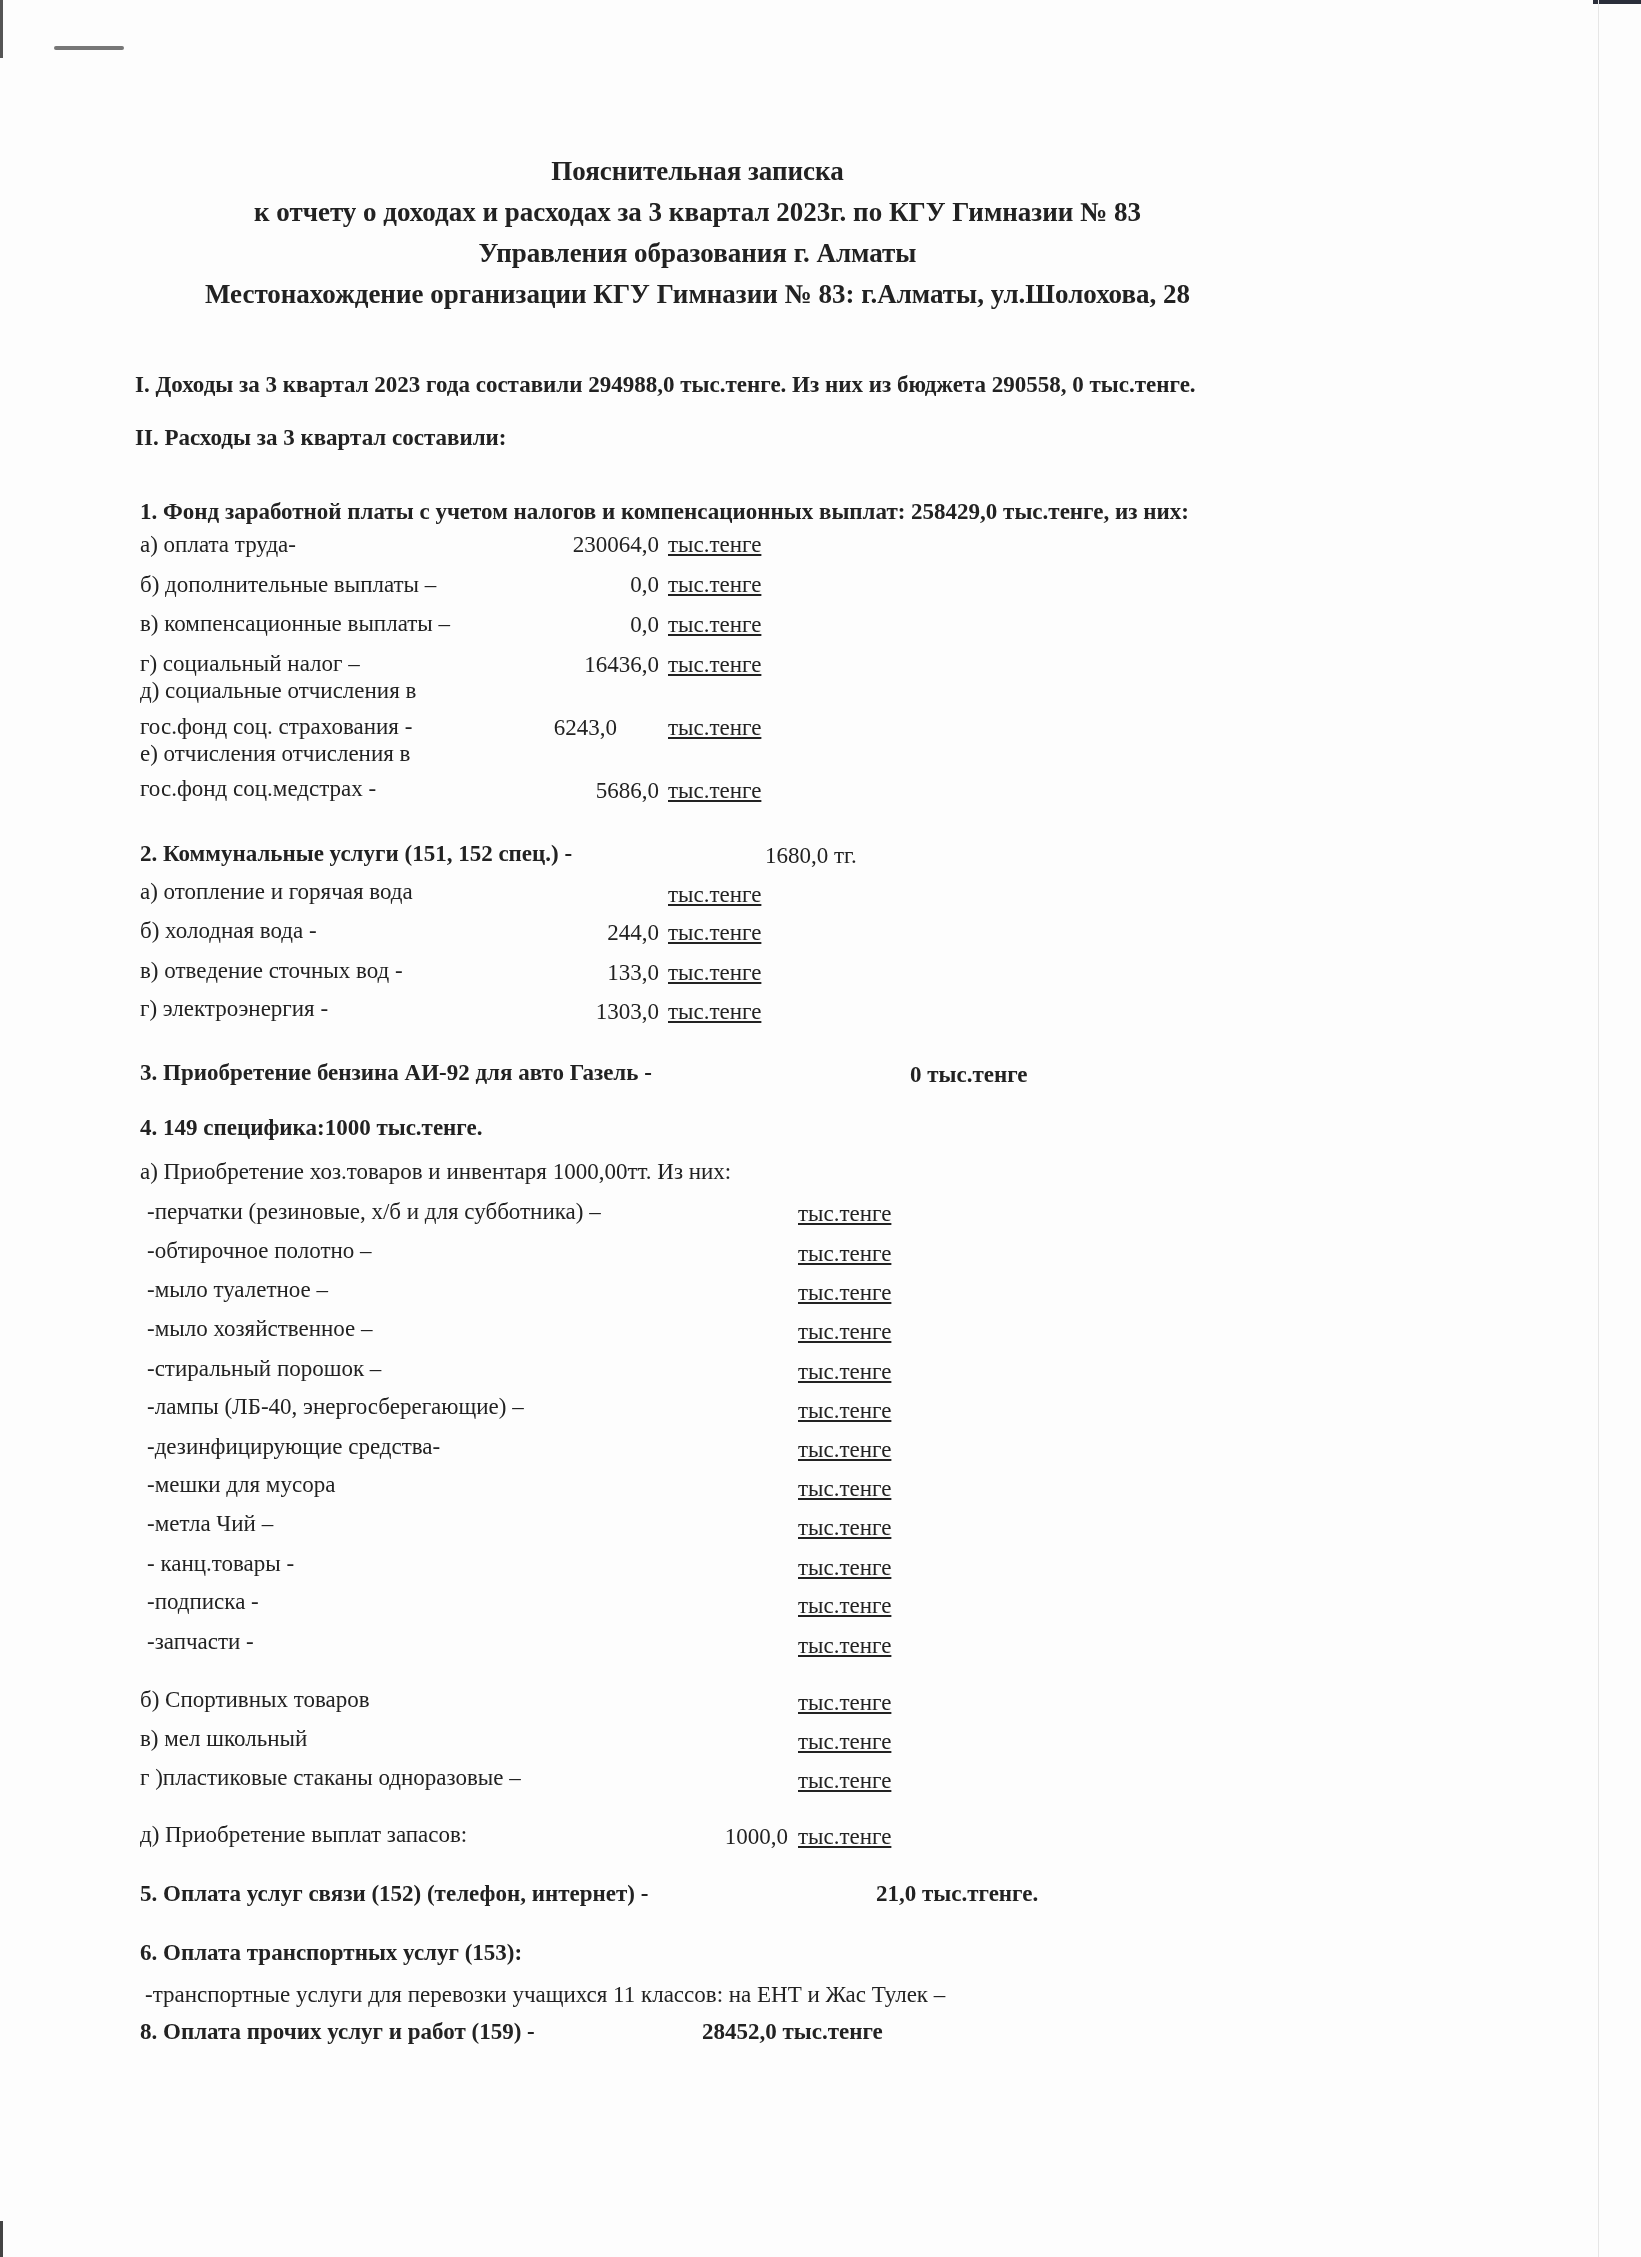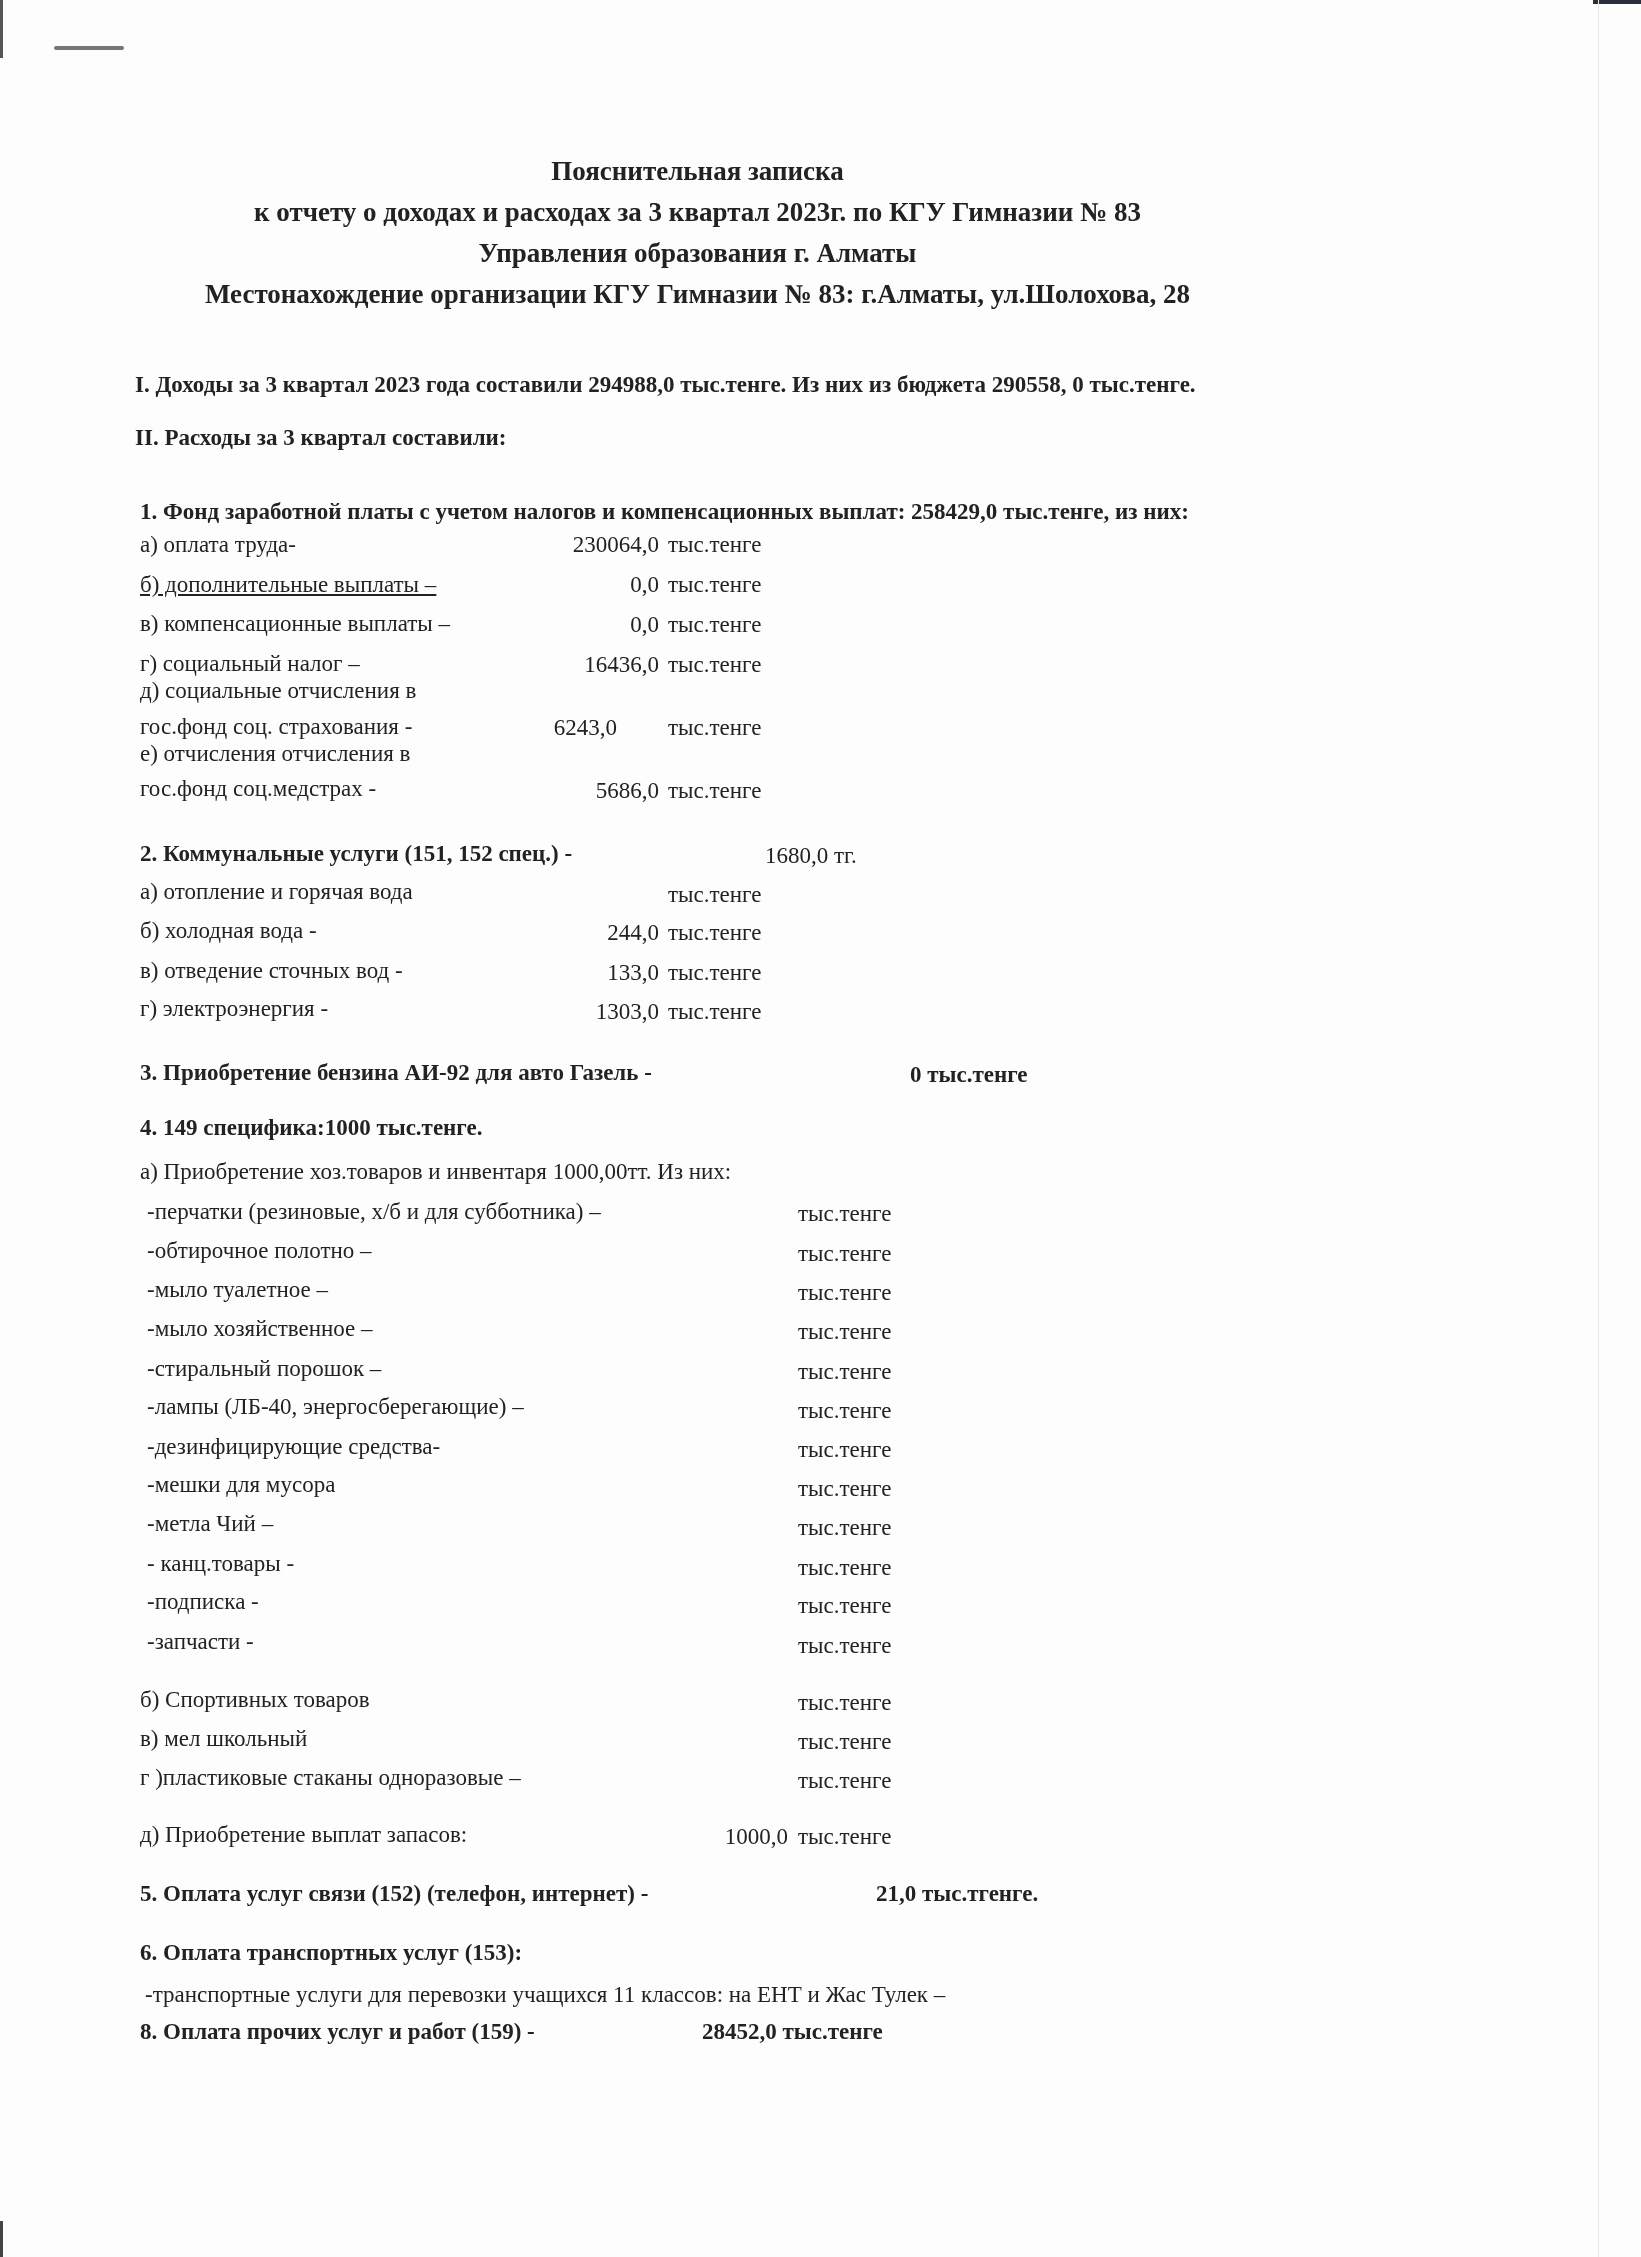--- a/index.html
+++ b/index.html
@@ -14,21 +14,21 @@
   .page-edge-left-bottom { position:absolute; left:0; top:2221px; width:2.9px; height:37px; background:#444; }
   .page-line-right { position:absolute; left:1598px; top:0; width:1px; height:2257px; background:#e6e6e6; }
   .corner-mark { position:absolute; left:54px; top:46px; width:70px; height:3.9px; background:#777; border-radius:1.9px; }
 
   .line { position:absolute; white-space:nowrap; font-size:23px; line-height:29px; }
   .b { font-weight:bold; }
   .center { left:0; width:1395px; text-align:center; }
   .title { font-size:27px; font-weight:bold; }
   .sub { font-size:27px; font-weight:bold; }
   .val { position:absolute; white-space:nowrap; font-size:23px; line-height:29px; text-align:right; }
-  .unit { position:absolute; white-space:nowrap; font-size:23px; line-height:29px; }
+  .unit { position:absolute; white-space:nowrap; font-size:23px; line-height:29px;text-decoration:underline; }
 </style>
 </head>
 <body>
 
 <div class="page-edge-top"></div>
 <div class="page-edge-left"></div>
 <div class="page-edge-left-bottom"></div>
 <div class="page-line-right"></div>
 <div class="corner-mark"></div>
 
@@ -40,21 +40,21 @@
 <div class="line b" style="left:135px; top:370px;">I. Доходы за 3 квартал 2023 года составили  294988,0 тыс.тенге. Из них из бюджета 290558, 0 тыс.тенге.</div>
 
 <div class="line b" style="left:135px; top:423px;">II. Расходы за 3 квартал составили:</div>
 
 <div class="line b" style="left:140px; top:497px;">1. Фонд заработной платы с учетом налогов и компенсационных выплат: 258429,0 тыс.тенге, из них:</div>
 
 <div class="line" style="left:140px; top:530px;">а) оплата труда-</div>
 <div class="val" style="right:982px; top:530px;">230064,0</div>
 <div class="unit" style="left:668px; top:530px;">тыс.тенге</div>
 
-<div class="line" style="left:140px; top:570px;text-decoration:underline;">б) дополнительные выплаты –</div>
+<div class="line" style="left:140px; top:570px;">б) дополнительные выплаты –</div>
 <div class="val" style="right:982px; top:570px;">0,0</div>
 <div class="unit" style="left:668px; top:570px;">тыс.тенге</div>
 
 <div class="line" style="left:140px; top:609px;">в) компенсационные выплаты –</div>
 <div class="val" style="right:982px; top:610px;">0,0</div>
 <div class="unit" style="left:668px; top:610px;">тыс.тенге</div>
 
 <div class="line" style="left:140px; top:649px;">г) социальный налог –</div>
 <div class="val" style="right:982px; top:650px;">16436,0</div>
 <div class="unit" style="left:668px; top:650px;">тыс.тенге</div>

